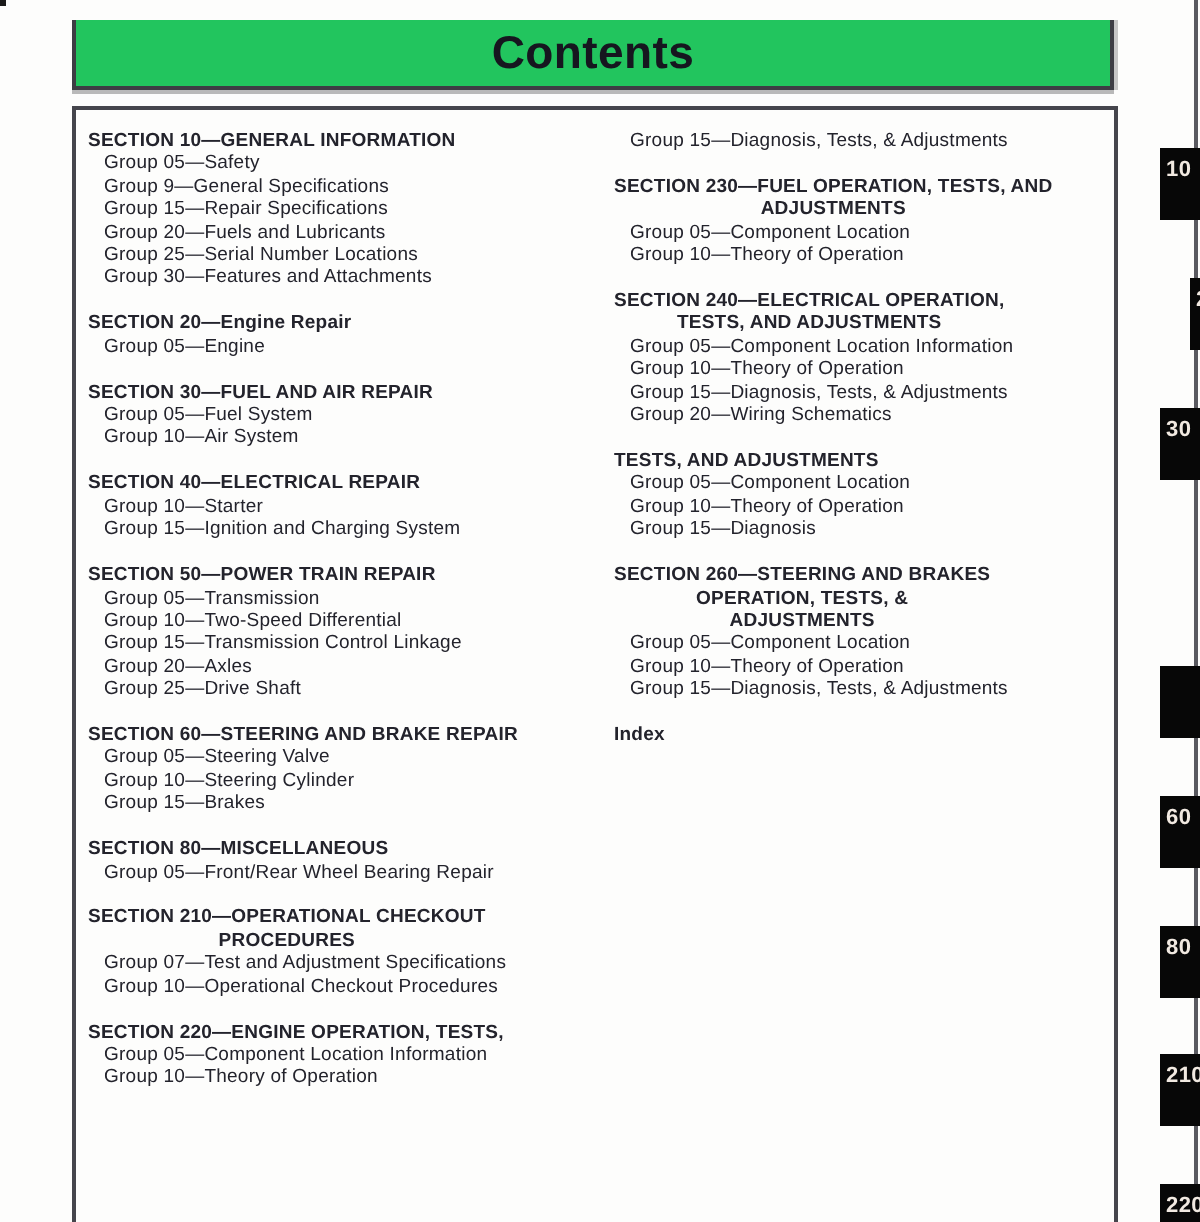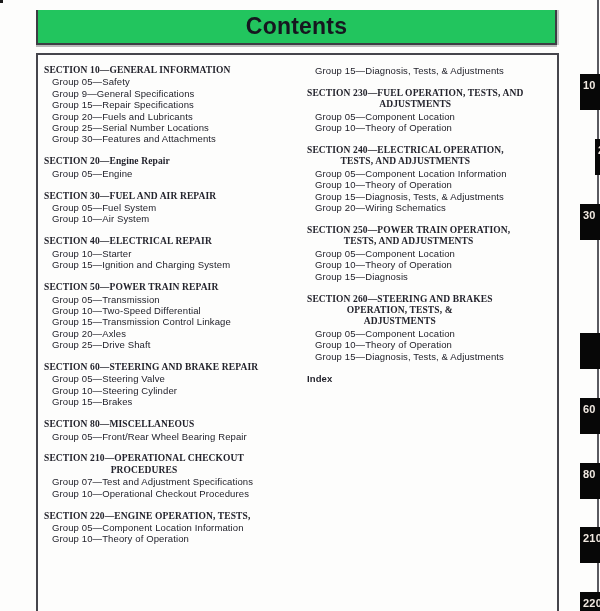--- a/index.html
+++ b/index.html
@@ -70,21 +70,20 @@
     letter-spacing: 0.12px;
     color: #23232c;
   }
   #col-left  { left: 6px;   width: 256px; }
   #col-right { left: 269px; width: 251px; }
   .toc-section { margin-bottom: 11.5px; }
   .sec-title {
     font-weight: bold;
     width: fit-content;
     max-width: 100%;
-    font-family: Liberation Serif, serif;
   }
   .sec-title .cont { text-align: center; }
   .group { padding-left: 8px; }
   .lead-group { padding-left: 8px; margin-bottom: 11.5px; }
   .index-label { font-weight: bold; }
   
   .edge-tab {
     position: absolute;
     left: 580px;
     width: 38px; height: 36px;
@@ -201,21 +200,20 @@
             <div class="first">SECTION 240—ELECTRICAL OPERATION,</div>
             <div class="cont">TESTS, AND ADJUSTMENTS</div>
           </div>
           <div class="group">Group 05—Component Location Information</div>
           <div class="group">Group 10—Theory of Operation</div>
           <div class="group">Group 15—Diagnosis, Tests, &amp; Adjustments</div>
           <div class="group">Group 20—Wiring Schematics</div>
         </div>
         <div class="toc-section">
           <div class="sec-title">
-            <div class="first">SECTION 250—POWER TRAIN OPERATION,</div>
             <div class="cont">TESTS, AND ADJUSTMENTS</div>
           </div>
           <div class="group">Group 05—Component Location</div>
           <div class="group">Group 10—Theory of Operation</div>
           <div class="group">Group 15—Diagnosis</div>
         </div>
         <div class="toc-section">
           <div class="sec-title">
             <div class="first">SECTION 260—STEERING AND BRAKES</div>
             <div class="cont">OPERATION, TESTS, &amp;</div>

